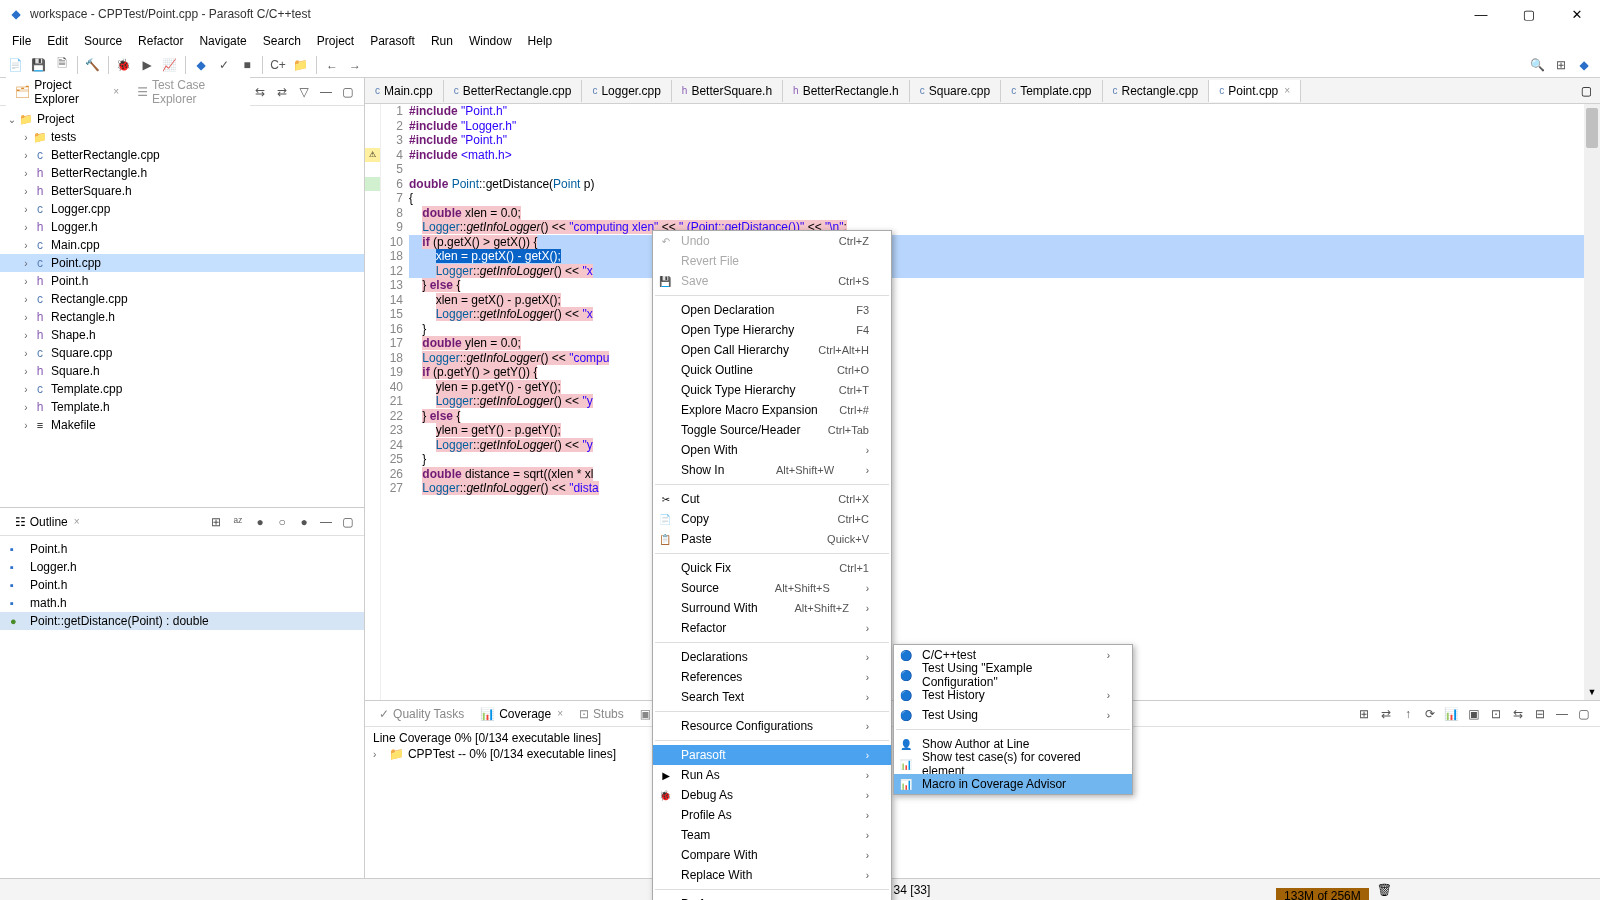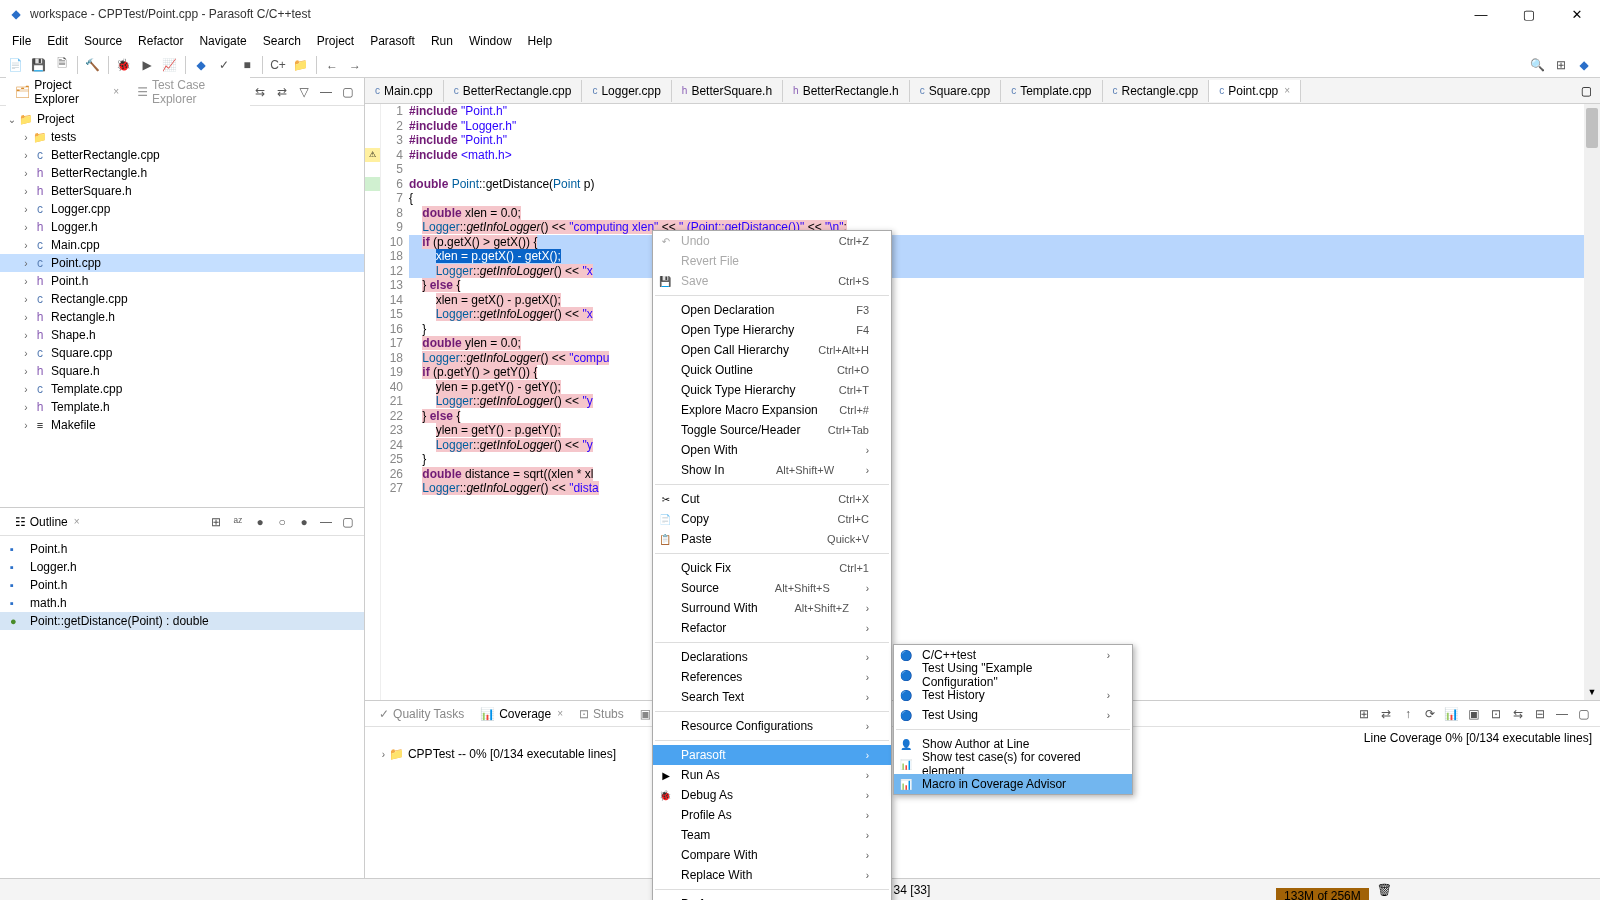--- a/index.html
+++ b/index.html
@@ -57,21 +57,21 @@
 .inc{color:#2a00ff;}
 .typ{color:#005f9e;}
 .fn-it{color:#000;font-style:italic;}
 .scrollbar-v{position:absolute;right:0;top:0;bottom:0;width:16px;background:#f0f0f0;}
 .sb-thumb{position:absolute;top:4px;right:2px;width:12px;height:40px;background:#c0c0c0;border-radius:2px;}
 .sb-arrow{position:absolute;width:16px;height:16px;display:flex;align-items:center;justify-content:center;font-size:9px;}
 .bottom-panel{height:178px;border-top:1px solid #ccc;display:flex;flex-direction:column;}
 .bp-tabs{height:26px;display:flex;align-items:center;border-bottom:1px solid #e0e0e0;padding:0 6px;}
 .bp-tab{display:flex;align-items:center;padding:3px 8px;gap:4px;color:#888;}
 .bp-tab.active{color:#000;background:#fff;}
-.bp-body{flex:1;padding:4px 8px;font-size:12px;text-align:right;}
+.bp-body{flex:1;padding:4px 8px;font-size:12px;}
 .cov-row{display:flex;align-items:center;height:18px;}
 .cov-toggle{width:12px;color:#666;font-size:10px;}
 .status-bar{height:22px;background:#f4f4f4;border-top:1px solid #ccc;display:flex;align-items:center;font-size:11px;}
 .sb-cell{padding:0 20px;border-left:1px solid #ddd;}
 .sb-cell.first{border-left:none;margin-left:660px;}
 .mem-box{background:#a16207;padding:1px 8px;margin-top:12px;}
 .context-menu{position:absolute;background:#fff;border:1px solid #aaa;box-shadow:2px 2px 6px rgba(0,0,0,0.3);z-index:100;font-size:12px;min-width:240px;}
 .ctx-row{display:flex;align-items:center;height:20px;padding:0 22px 0 28px;position:relative;}
 .ctx-row.disabled{color:#aaa;}
 .ctx-row.selected{background:#4ba3f0;color:#fff;}

